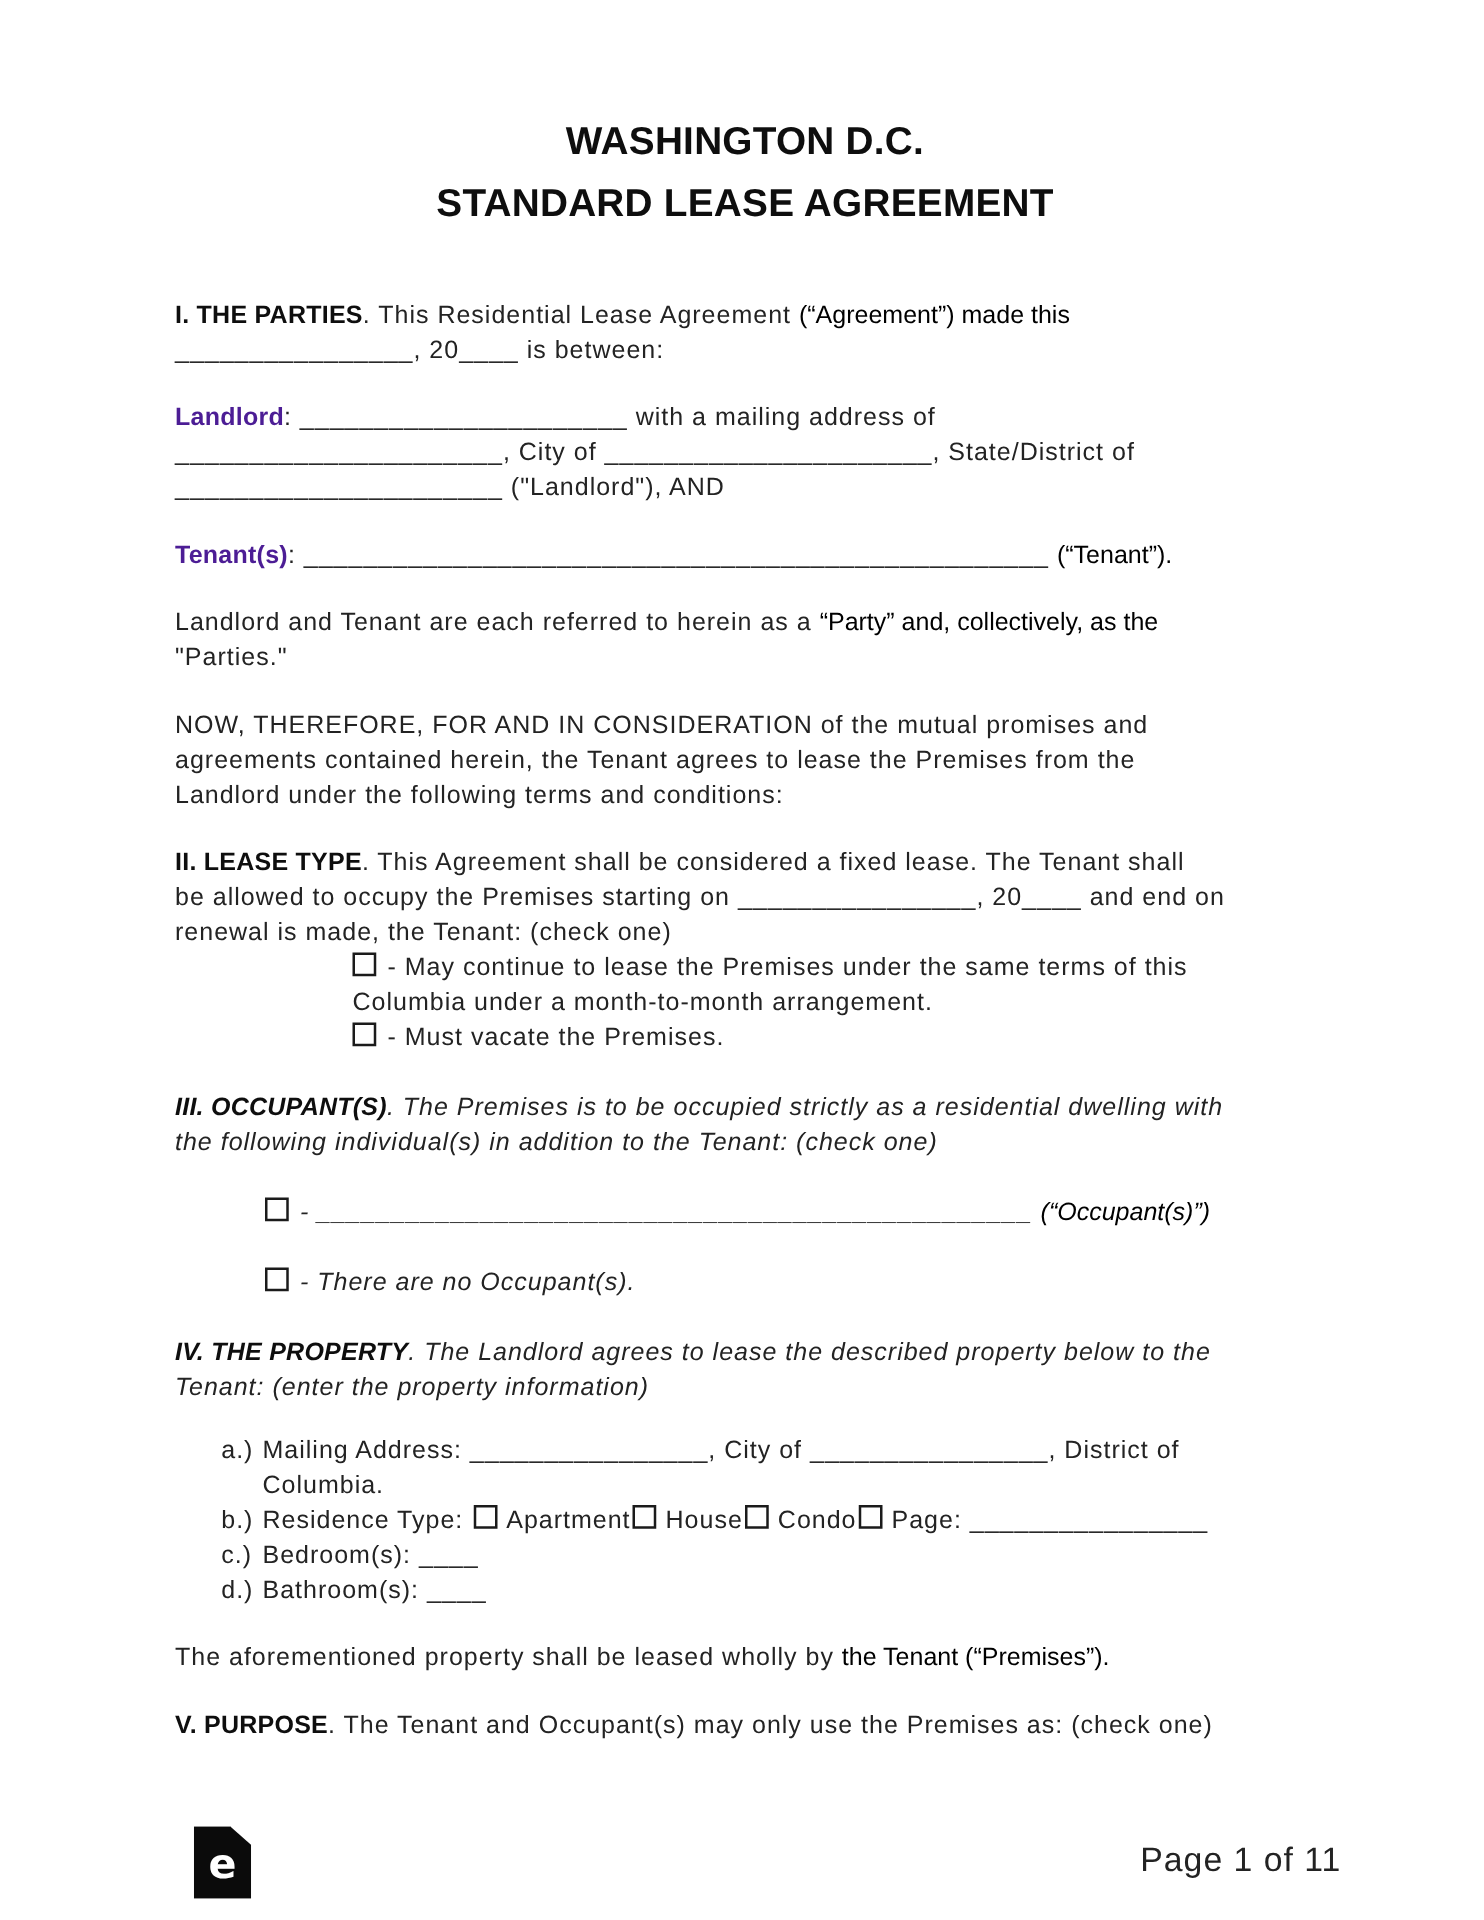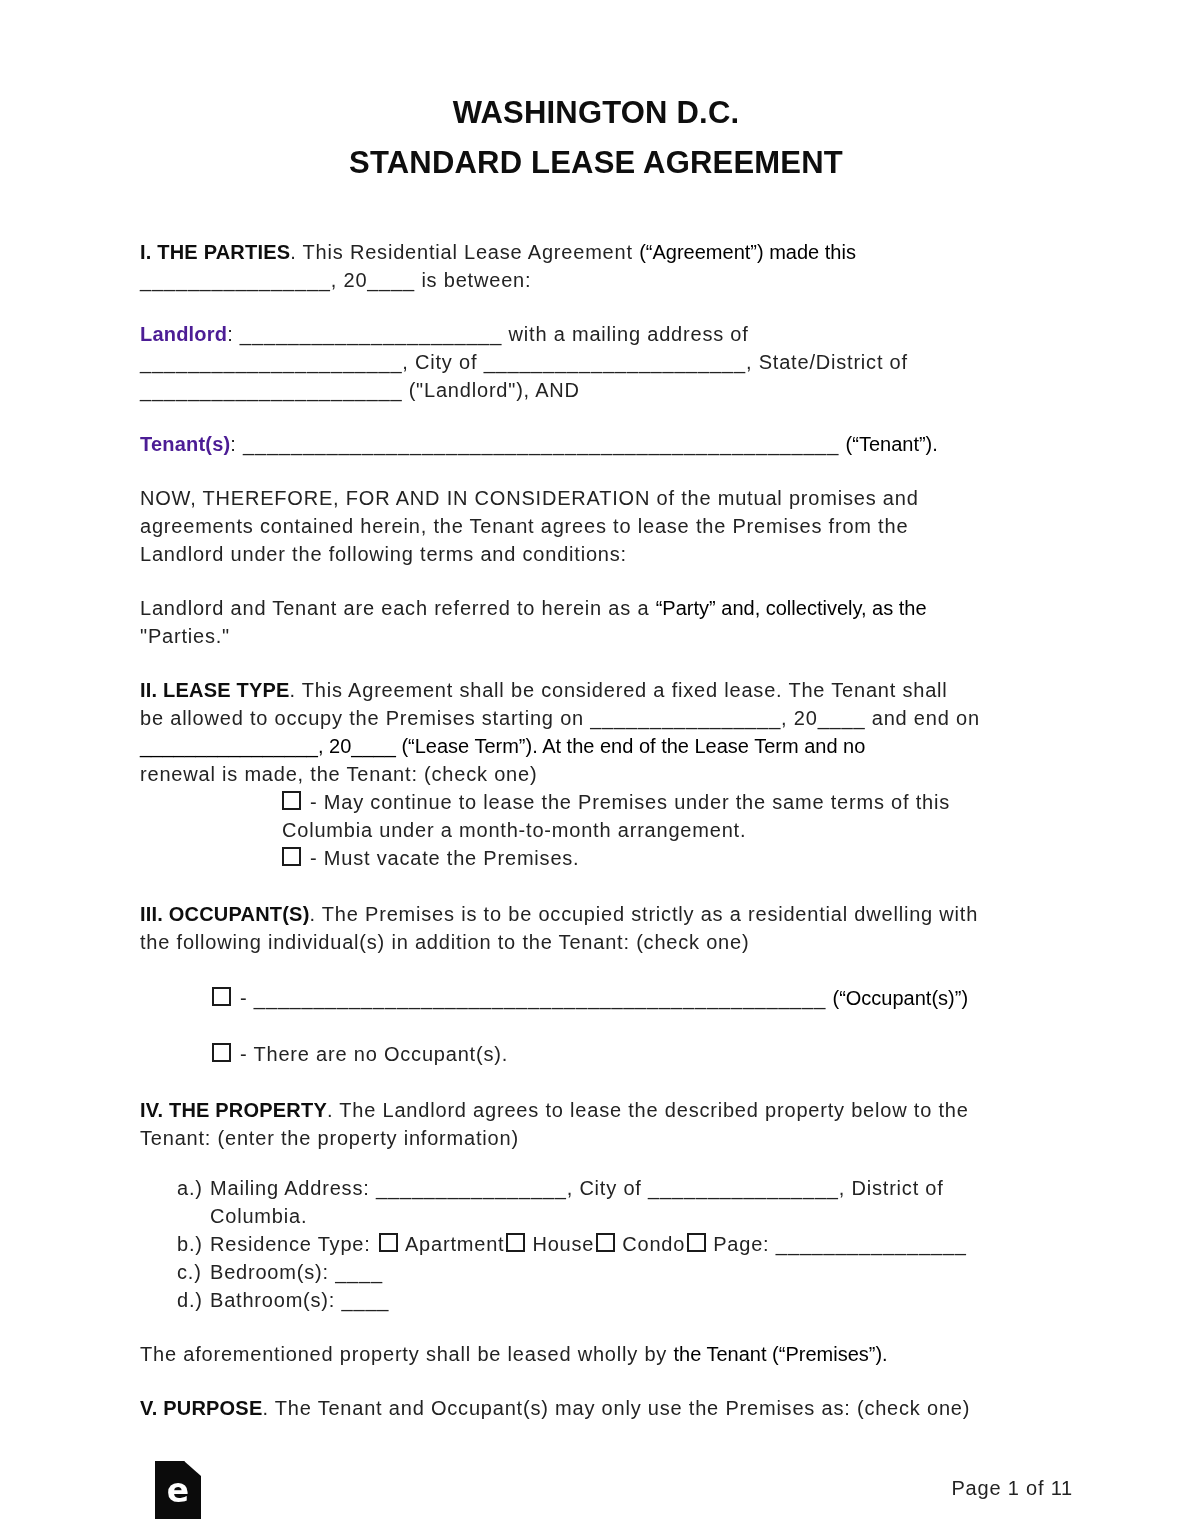--- a/index.html
+++ b/index.html
@@ -21,21 +21,21 @@
     font-weight:bold;
     font-size:31px;
     line-height:38px;
     color:#0e0e0e;
     letter-spacing:.2px;
     white-space:nowrap;
   }
   .title2{margin-top:12px;}
   .para{margin-top:26px;}
   .para.first{margin-top:56px;}
-  .para.gap-lg{margin-top:28px;}
+  .para.gap-lg{margin-top:28px;font-style:italic;}
   .line{
     font-size:20px;
     line-height:28px;
     white-space:nowrap;
   }
   
   .thin{
     font-weight:400;
     color:#232323;
     letter-spacing:.8px;
@@ -89,21 +89,21 @@
     position:absolute;left:0;right:0;top:13px;
     text-align:center;
     font-family:"DejaVu Sans",sans-serif;
     font-weight:bold;
     font-size:33px;line-height:33px;
     color:#ffffff;
   }
   .footer-page{
     position:absolute;
     right:104px;top:1475px;
-    font-size:20px;
+    font-size:27px;
     line-height:26px;
   }
 </style>
 </head>
 <body>
 
 <div class="page">
   <div class="content">
 
     <div class="title">WASHINGTON D.C.</div>
@@ -118,34 +118,33 @@
       <div class="line"><span class="blabel">Landlord</span><span class="thin">: ______________________ with a mailing address of</span></div>
       <div class="line thin">______________________, City of ______________________, State/District of</div>
       <div class="line thin">______________________ ("Landlord"), AND</div>
     </div>
 
     <div class="para">
       <div class="line"><span class="blabel">Tenant(s)</span><span class="thin">: __________________________________________________ </span><span class="arial">(“Tenant”).</span></div>
     </div>
 
     <div class="para">
+      <div class="line"><span class="thin">Landlord and Tenant are each referred to herein as a </span><span class="arial">“Party” and, collectively, as the</span></div>
+      <div class="line thin">"Parties."</div>
+    </div>
+
+    <div class="para">
       <div class="line thin">NOW, THEREFORE, FOR AND IN CONSIDERATION of the mutual promises and</div>
       <div class="line thin">agreements contained herein, the Tenant agrees to lease the Premises from the</div>
       <div class="line thin">Landlord under the following terms and conditions:</div>
     </div>
 
     <div class="para">
-      <div class="line"><span class="thin">Landlord and Tenant are each referred to herein as a </span><span class="arial">“Party” and, collectively, as the</span></div>
-      <div class="line thin">"Parties."</div>
-    </div>
-
-    <div class="para">
       <div class="line"><span class="bhead">II. LEASE TYPE</span><span class="thin">. This Agreement shall be considered a fixed lease. The Tenant shall</span></div>
       <div class="line thin">be allowed to occupy the Premises starting on ________________, 20____ and end on</div>
-      <div class="line arial">________________, 20____ (“Lease Term”). At the end of the Lease Term and no</div>
       <div class="line thin">renewal is made, the Tenant: (check one)</div>
       <div class="line opt-ii"><span class="checkbox"></span><span class="thin">- May continue to lease the Premises under the same terms of this</span></div>
       <div class="line opt-ii thin">Columbia under a month-to-month arrangement.</div>
       <div class="line opt-ii"><span class="checkbox"></span><span class="thin">- Must vacate the Premises.</span></div>
     </div>
 
     <div class="para gap-lg">
       <div class="line"><span class="bhead">III. OCCUPANT(S)</span><span class="thin">. The Premises is to be occupied strictly as a residential dwelling with</span></div>
       <div class="line thin">the following individual(s) in addition to the Tenant: (check one)</div>
     </div>

